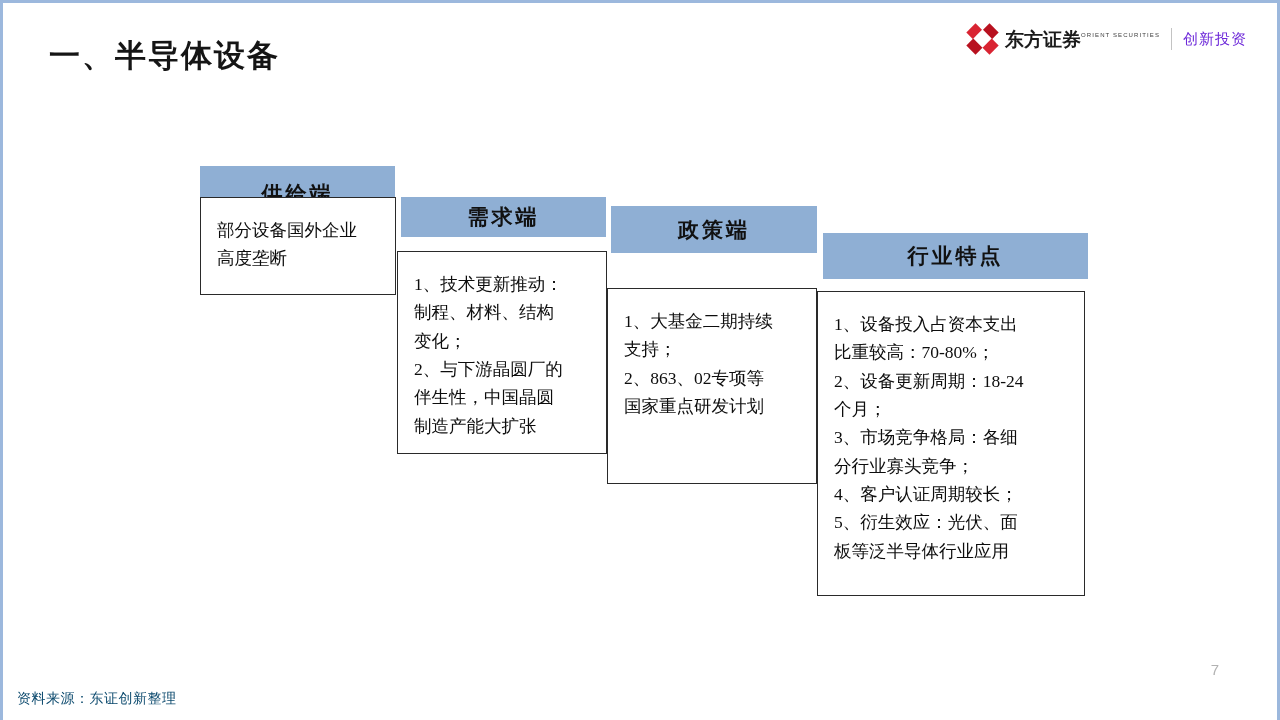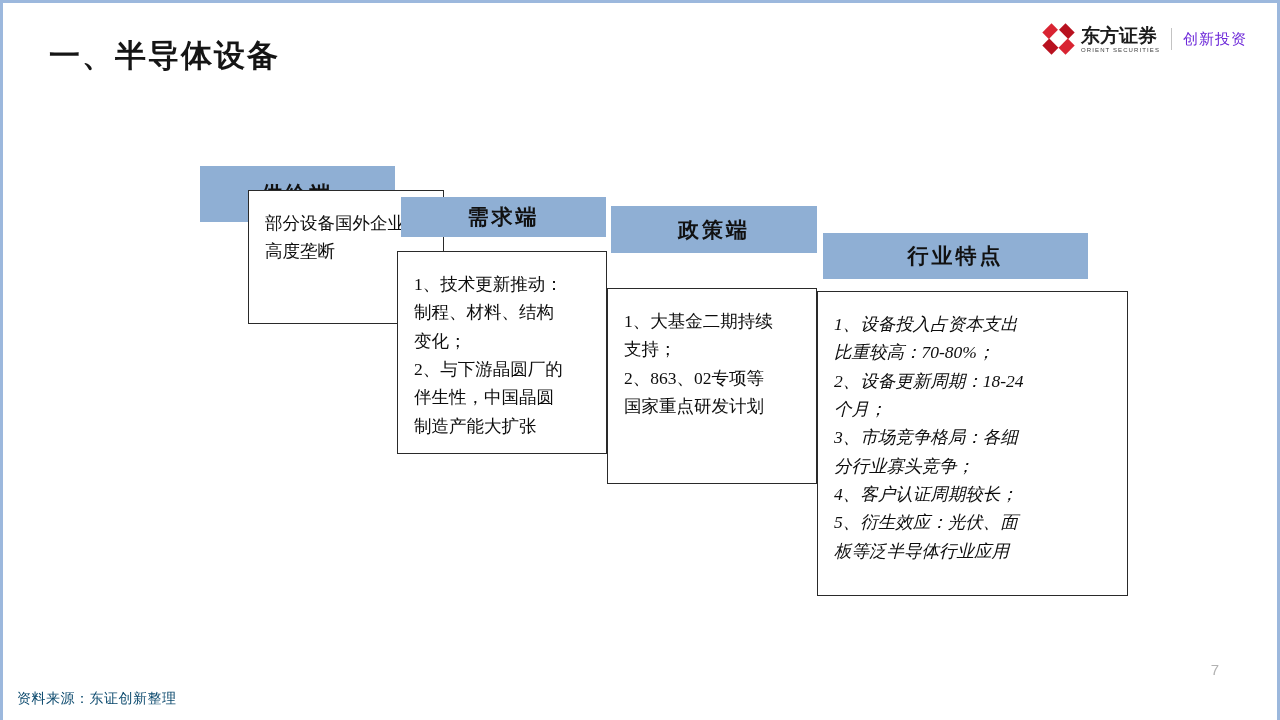--- a/index.html
+++ b/index.html
@@ -58,21 +58,20 @@
     transform: rotate(45deg);
   }
   .brand-mark i.tl { left: 1px;  top: 2px; background:#d92432; }
   .brand-mark i.tr { left: 15px; top: 2px; background:#b8111f; }
   .brand-mark i.bl { left: 1px;  top: 15px; background:#b8111f; }
   .brand-mark i.br { left: 15px; top: 15px; background:#d92432; }
   .brand-mark i.ctr{ left: 8px;  top: 8px;  background:#ffffff; width:13px; height:13px; }
 
   .brand-names {
     display: flex;
-    flex-direction: column;
     justify-content: center;
     line-height: 1;
   }
   .brand-cn {
     font-size: 19px;
     font-weight: bold;
     color: #1b1b1b;
     letter-spacing: 0px;
     font-family: "Liberation Sans", sans-serif;
   }
@@ -128,30 +127,30 @@
     line-height: 1.62;
     color: #0d0d0d;
     padding: 18px 13px 10px 16px;
     font-family: "Liberation Serif", "DejaVu Serif", serif;
     white-space: pre-wrap;
     overflow: hidden;
   }
 
   
   .s1 .step-head { left: 197px; top: 151px; width: 195px; height: 56px; margin-top: 12px; }
-  .s1 .step-body { left: 197px; top: 187px; width: 196px; height: 134px; margin-left: 48px; }
+  .s1 .step-body { left: 197px; top: 194px; width: 196px; height: 98px; }
 
   .s2 .step-head { left: 398px; top: 194px; width: 205px; height: 40px; }
   .s2 .step-body { left: 394px; top: 248px; width: 210px; height: 203px; }
 
   .s3 .step-head { left: 608px; top: 203px; width: 206px; height: 47px; }
   .s3 .step-body { left: 604px; top: 285px; width: 210px; height: 196px; }
 
   .s4 .step-head { left: 820px; top: 230px; width: 265px; height: 46px; }
-  .s4 .step-body { left: 814px; top: 288px; width: 311px; height: 305px; font-style: italic; }
+  .s4 .step-body { left: 814px; top: 288px; width: 268px; height: 305px; }
 
   
   .source-note {
     position: absolute;
     left: 14px;
     bottom: 12px;
     font-size: 14px;
     color: #0c4a6e;
     font-family: "Liberation Serif", "DejaVu Serif", serif;
     letter-spacing: 0.5px;

